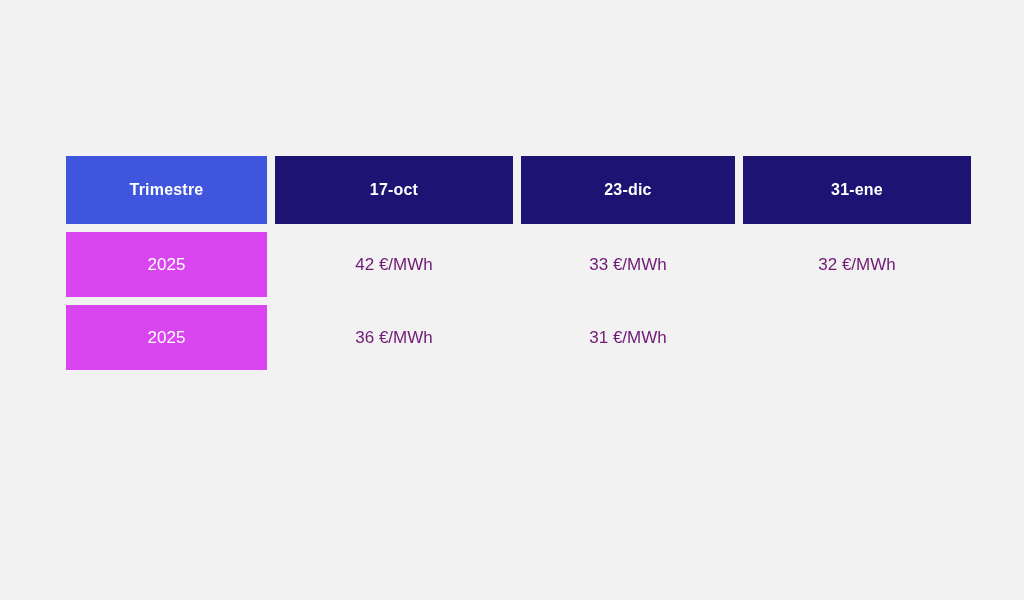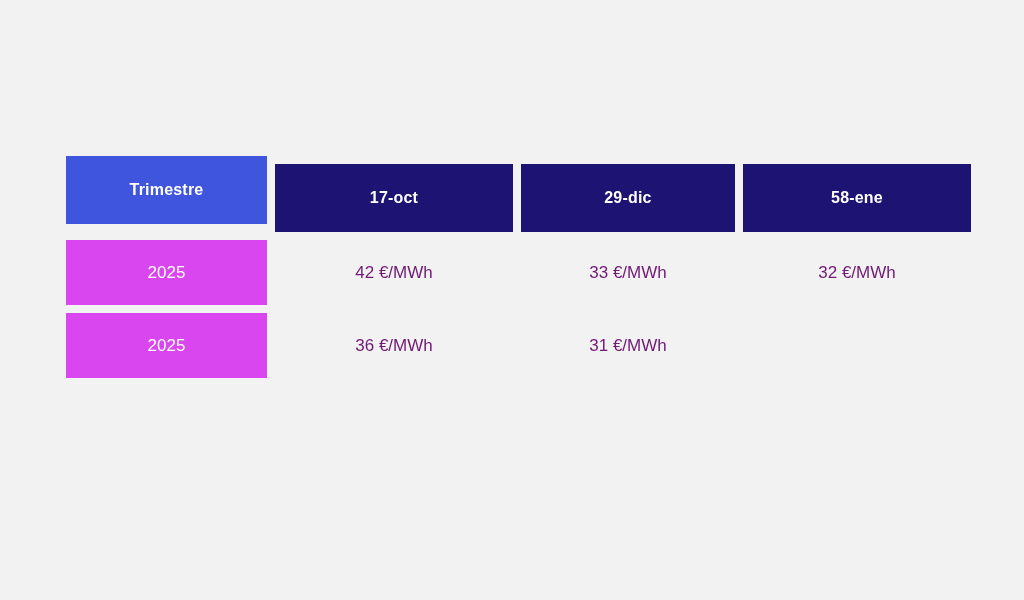--- a/index.html
+++ b/index.html
@@ -38,21 +38,20 @@
     color: #ffffff;
     font-size: 16px;
     font-weight: bold;
     letter-spacing: 0.2px;
   }
   .hdr-accent {
     background: #3f55de;
   }
   .hdr-navy {
     background: #1d1372;
-    margin-top: 8px;
   }
 
   
   .label-cell {
     height: 65px;
     display: flex;
     align-items: center;
     justify-content: center;
     background: #d946ef;
     color: #ffffff;
@@ -80,23 +79,23 @@
 </head>
 <body>
 
 <div id="price-table-wrap">
   <div class="table-grid">
 
     <div class="hdr hdr-accent">Trimestre</div>
 
     <div class="hdr hdr-navy">17-oct</div>
 
-    <div class="hdr hdr-navy">29-dic</div>
+    <div class="hdr hdr-navy">23-dic</div>
 
-    <div class="hdr hdr-navy">58-ene</div>
+    <div class="hdr hdr-navy">31-ene</div>
 
     <div class="label-cell row1-label">2025</div>
 
     <div class="value-cell">42 €/MWh</div>
 
     <div class="value-cell">33 €/MWh</div>
 
     <div class="value-cell">32 €/MWh</div>
 
     <div class="label-cell">2025</div>

